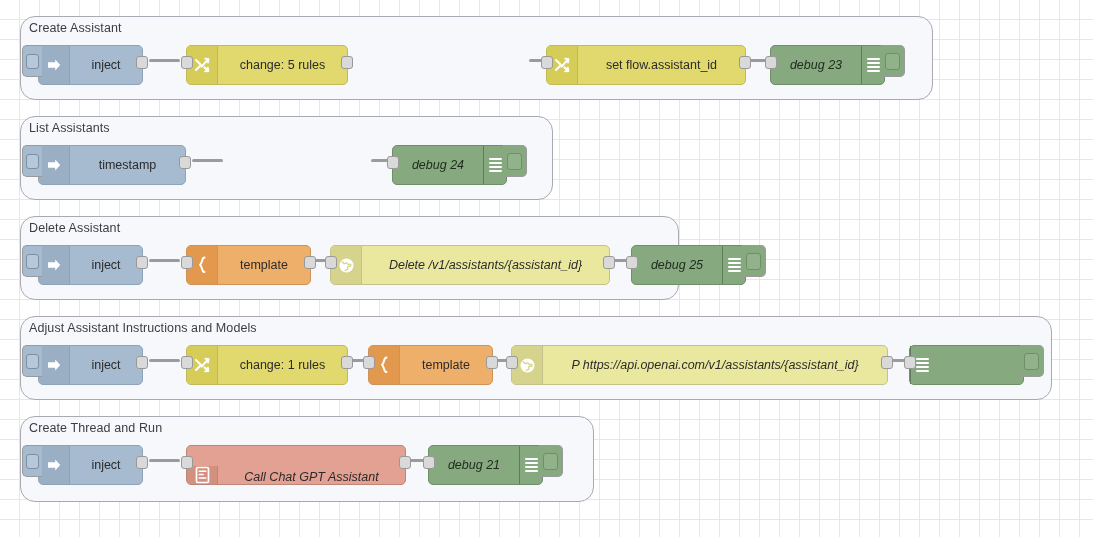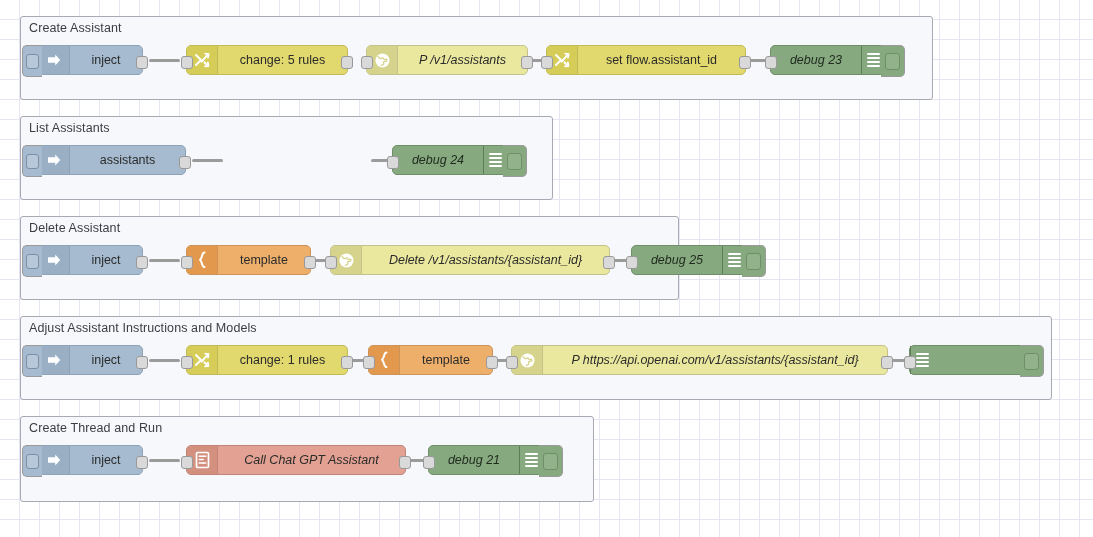--- a/index.html
+++ b/index.html
@@ -15,32 +15,32 @@
       linear-gradient(to right, #e6e6f2 1px, transparent 1px),
       linear-gradient(to bottom, #e6e6f2 1px, transparent 1px);
     background-size:20px 20px;
     background-position:-1px -1px;
   }
   
   .group{
     position:absolute;
     background:#f7f8fc;
     border:1px solid #a9a9b3;
-    border-radius:3px;
+    border-radius:15px;
     box-sizing:border-box;
   }
   .group-label{
     position:absolute;left:8px;top:4px;
     font-size:12.5px;color:#3c3c42;
     white-space:nowrap;
     letter-spacing:.1px;
   }
   
   .node{
-    position:absolute;height:30px;
+    position:absolute;height:40px;
     border-radius:5px;
     box-sizing:border-box;
     display:flex;align-items:stretch;
     border:1px solid #9a9a9a;
     overflow:visible;
   }
   .node .icon-box{
     width:30px;flex:0 0 30px;
     border-top-left-radius:4px;border-bottom-left-radius:4px;
     background:rgba(0,0,0,.05);
@@ -69,21 +69,21 @@
   
   .n-change{background:#e2d96e;border-color:#c2ba57;}
   .n-change .icon-box{background:#d6cc58;border-right-color:#c2ba57;}
   
   .n-http{background:#eae89f;border-color:#c4c28a;}
   .n-http .icon-box{background:#d6d48c;border-right-color:#c4c28a;}
   
   .n-template{background:#eeaf6b;border-color:#cd9358;}
   .n-template .icon-box{background:#e2994e;border-right-color:#cd9358;}
   
-  .n-func{background:#e2a192;border-color:#c08576;}
+  .n-func{background:#e2a192;border-color:#c08576;align-items:flex-end;}
   .n-func .icon-box{background:#d3907f;border-right-color:#c08576;}
   
   .n-debug{background:#87a980;border-color:#6f8f69;}
   .n-debug .label{color:#1f2a1d;}
   .debug-lines{
     flex:0 0 22px;width:22px;
     border-left:1px solid #5f7d59;
     display:flex;flex-direction:column;align-items:center;justify-content:center;gap:2px;
   }
   .debug-lines b{display:block;width:13px;height:2px;background:#ffffff;border-radius:1px;}
@@ -140,31 +140,20 @@
           <path d="M14 2.4 L7.5 9.6" stroke="#ffffff" stroke-width="2" fill="none" stroke-linecap="round"></path>
           <path d="M11.2 1.6 L14.6 2.2 L14 5.6" stroke="#ffffff" stroke-width="1.8" fill="none" stroke-linecap="round" stroke-linejoin="round"></path>
           <path d="M10.4 10.2 L13.6 13.6" stroke="#ffffff" stroke-width="2" fill="none" stroke-linecap="round"></path>
           <path d="M13.9 10.6 L14.4 14 L11 14.4" stroke="#ffffff" stroke-width="1.8" fill="none" stroke-linecap="round" stroke-linejoin="round"></path>
         </svg>
       </div>
       <div class="label">change: 5 rules</div>
       <div class="port out"></div>
       <div class="port in"></div>
     </div>
-    <div class="node n-http" style="left: 366px; top: 45px; width: 162px;">
-      <div class="icon-box">
-        <svg width="17" height="17" viewBox="0 0 17 17">
-          <circle cx="8.5" cy="8.5" r="7" fill="#ffffff"></circle>
-          <path d="M4 4.5c1.2.6 1 2 2.4 2.2 1 .2 1.2-1 2.3-.8.8.2.6 1.4 1.6 1.6.9.2 1.6-.6 2.3-.2.6.3.4 1.6-.5 2-.9.4-1.9-.2-2.4.5-.5.8.5 1.6 0 2.4-.5.8-1.8.4-2.3 1.2" stroke="#d6d48c" stroke-width="1.3" fill="none" stroke-linecap="round"></path>
-        </svg>
-      </div>
-      <div class="label italic">P /v1/assistants</div>
-      <div class="port out"></div>
-      <div class="port in"></div>
-    </div>
     <div class="node n-change" style="left: 546px; top: 45px; width: 200px;">
       <div class="icon-box">
         <svg width="17" height="17" viewBox="0 0 17 17">
           <path d="M2 3 L7 8 L2 13" stroke="#ffffff" stroke-width="2" fill="none" stroke-linecap="round"></path>
           <path d="M7 3 L2.5 8" stroke="#ffffff" stroke-width="2" fill="none" stroke-linecap="round" opacity="0"></path>
           <path d="M14 2.4 L7.5 9.6" stroke="#ffffff" stroke-width="2" fill="none" stroke-linecap="round"></path>
           <path d="M11.2 1.6 L14.6 2.2 L14 5.6" stroke="#ffffff" stroke-width="1.8" fill="none" stroke-linecap="round" stroke-linejoin="round"></path>
           <path d="M10.4 10.2 L13.6 13.6" stroke="#ffffff" stroke-width="2" fill="none" stroke-linecap="round"></path>
           <path d="M13.9 10.6 L14.4 14 L11 14.4" stroke="#ffffff" stroke-width="1.8" fill="none" stroke-linecap="round" stroke-linejoin="round"></path>
         </svg>
@@ -193,21 +182,21 @@
     <div class="wire" style="left: 371px; top: 159px; width: 31px;"></div>
     <div class="node n-inject" style="left: 38px; top: 145px; width: 148px;">
       <div class="inject-btn">
         <i></i>
       </div>
       <div class="icon-box">
         <svg width="16" height="16" viewBox="0 0 16 16">
           <path d="M2 5.2h7.2V2.4L14.2 8l-5 5.6v-2.8H2z" fill="#ffffff"></path>
         </svg>
       </div>
-      <div class="label">assistants</div>
+      <div class="label">timestamp</div>
       <div class="port out"></div>
     </div>
     <div class="node n-debug" style="left: 392px; top: 145px; width: 115px;">
       <div class="label italic">debug 24</div>
       <div class="debug-lines">
         <b></b>
         <b></b>
         <b></b>
         <b></b>
       </div>

